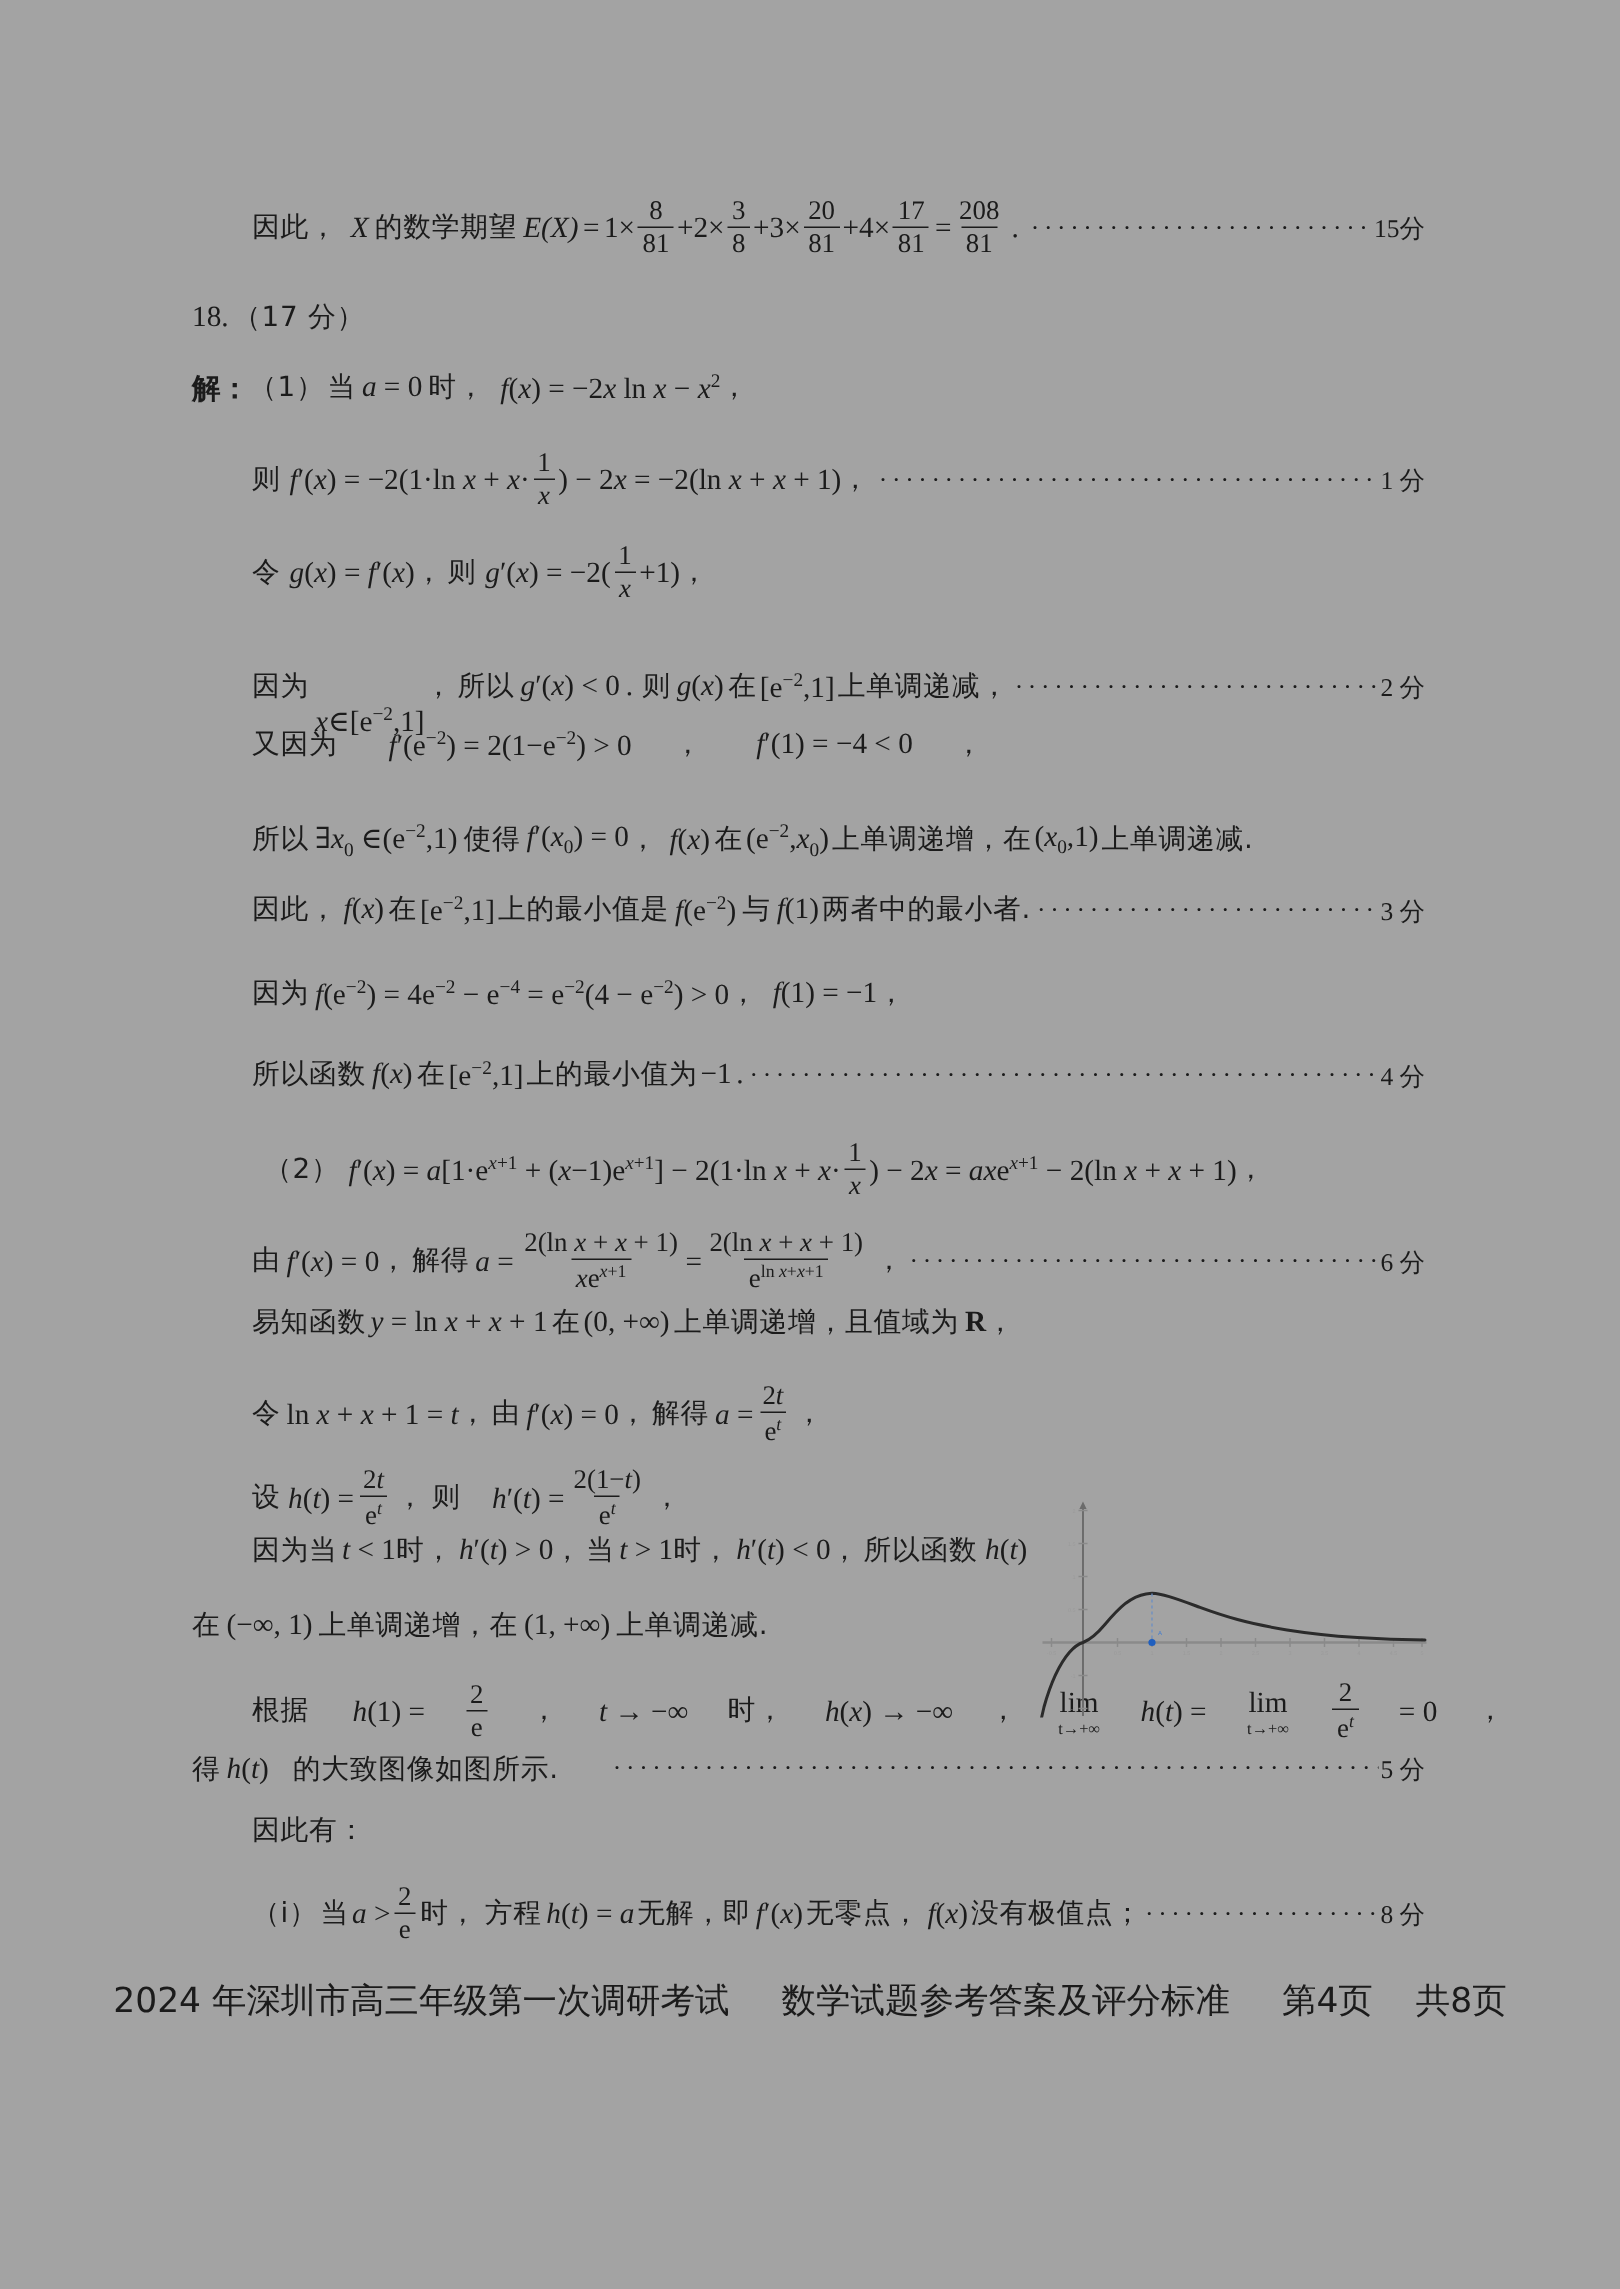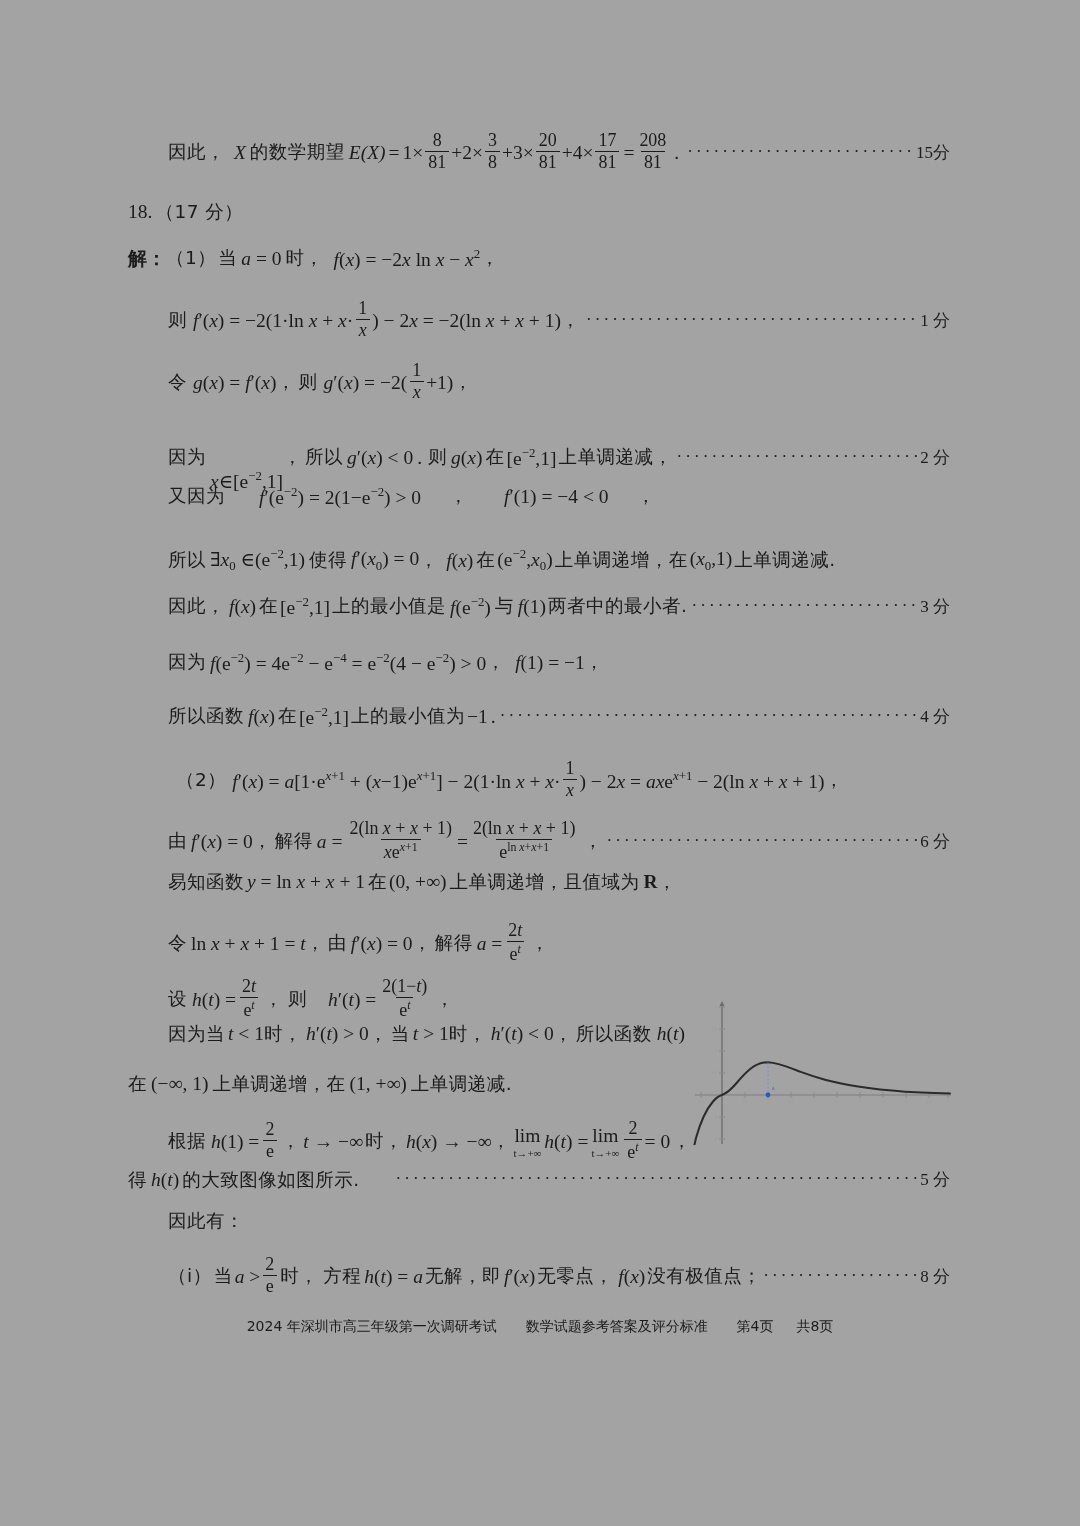--- a/index.html
+++ b/index.html
@@ -101,21 +101,21 @@
   }
   .graphbox svg { display: block; }
 
   
   .footer {
     position: absolute;
     left: 0;
     top: 1318px;
     width: 1080px;
     text-align: center;
-    font-size: 14px;
+    font-size: 23px;
     font-family: "DejaVu Sans", "Liberation Sans", sans-serif;
     color: #1b1b1b;
     white-space: nowrap;
   }
   .footer .seg { display: inline-block; }
   .footer .gap { display: inline-block; width: 20px; }
 </style>
 </head>
 <body>
 
@@ -361,21 +361,21 @@
   </div>
 
   <div class="row" style="left:128px; top:1074px;">
     <span class="cn">在</span>
     <span class="mathtxt" style="margin-left:4px;">(−∞, 1)</span>
     <span class="cn" style="margin-left:4px;">上单调递增，在</span>
     <span class="mathtxt" style="margin-left:4px;">(1, +∞)</span>
     <span class="cn" style="margin-left:4px;">上单调递减.</span>
   </div>
 
-  <div class="row" style="left:168px; top:1120px;">
+  <div class="row" style="left:168px; top:1120px;gap:24px;">
     <span class="cn">根据</span>
     <span class="mathtxt" style="margin-left:5px;"><i class="v">h</i>(1) =</span>
     <span class="frac" style="margin-left:3px;">
       <span class="num">2</span>
       <span class="den">e</span>
     </span>
     <span class="cn" style="margin-left:2px;">，</span>
     <span class="mathtxt" style="margin-left:3px;"><i class="v">t</i> → −∞</span>
     <span class="cn" style="margin-left:2px;">时，</span>
     <span class="mathtxt" style="margin-left:3px;"><i class="v">h</i>(<i class="v">x</i>) → −∞</span>
@@ -393,21 +393,21 @@
       <span class="num">2</span>
       <span class="den">e<span class="up"><i class="v">t</i></span></span>
     </span>
     <span class="mathtxt" style="margin-left:1px;">= 0</span>
     <span class="cn" style="margin-left:2px;">，</span>
   </div>
 
   <div class="row" style="left:128px; top:1170px; width:822px;">
     <span class="cn">得</span>
     <span class="mathtxt" style="margin-left:4px;"><i class="v">h</i>(<i class="v">t</i>)</span>
-    <span class="cn" style="margin-left:3px;">的大致图像如图所示.</span>
+    <span class="cn" style="margin-left:16px;">的大致图像如图所示.</span>
     <span class="leader" style="flex:1 1 auto; margin-left:36px;">···································································</span>
     <span class="score">5 分</span>
   </div>
 
   <div class="row" style="left:168px; top:1212px;">
     <span class="cn">因此有：</span>
   </div>
 
   <div class="row" style="left:168px; top:1256px; width:782px;">
     <span class="cn">（ⅰ）</span>

